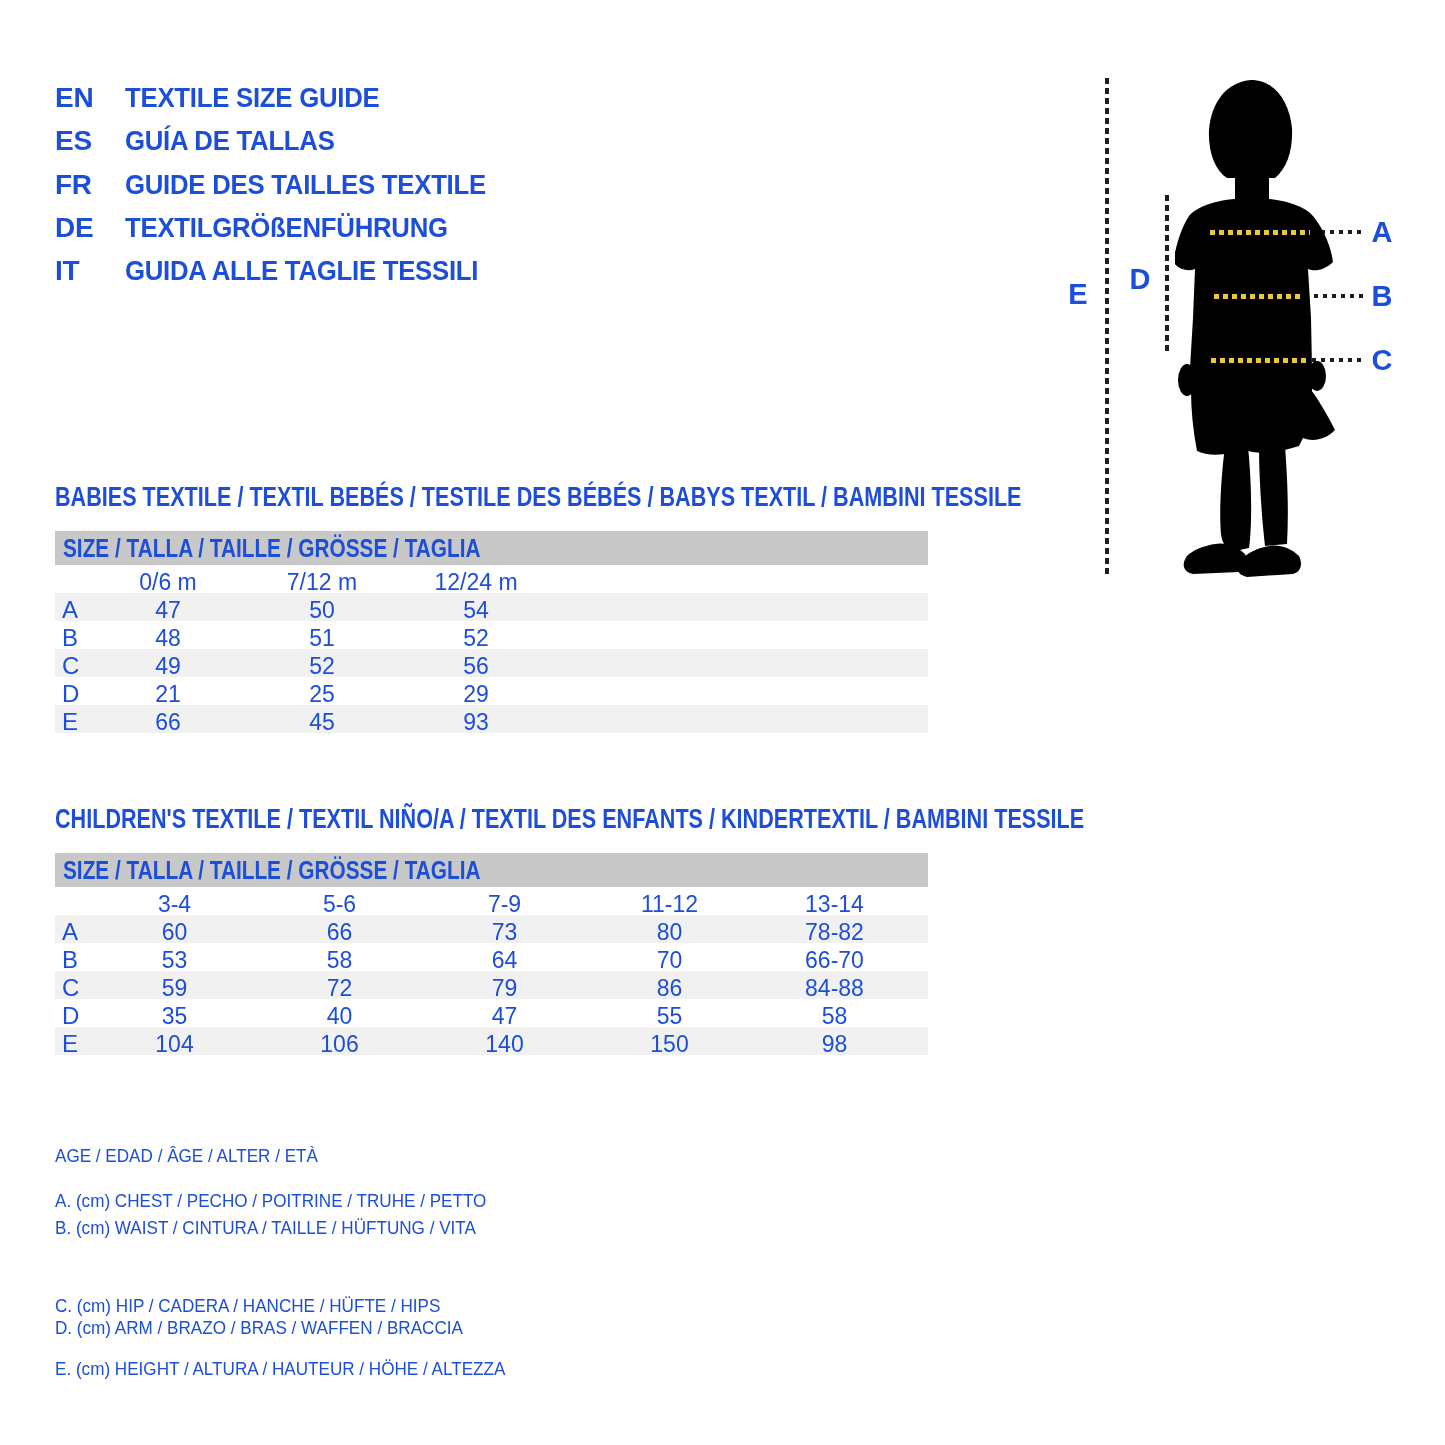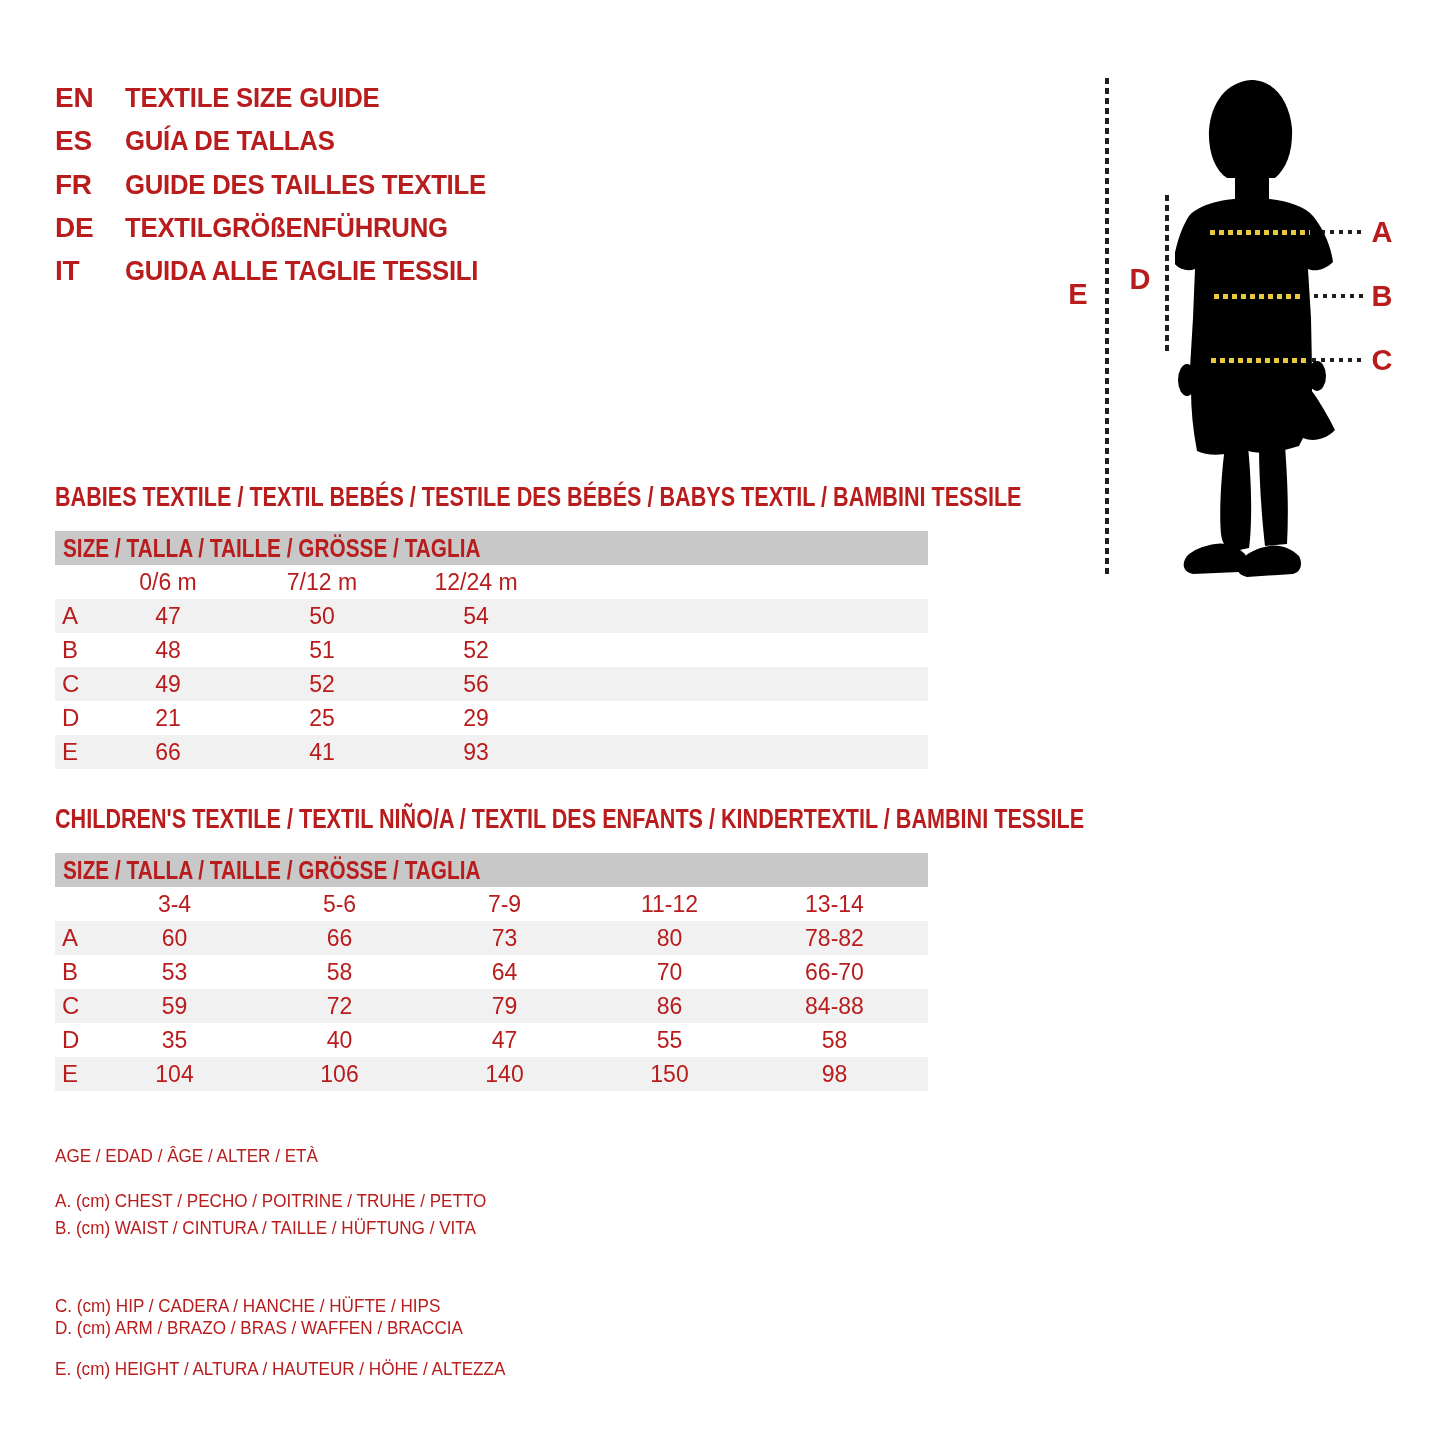--- a/index.html
+++ b/index.html
@@ -3,41 +3,41 @@
 <meta charset="utf-8">
 <style>
   html, body { margin: 0; padding: 0; background: #ffffff; }
   * { box-sizing: border-box; }
   #page {
     position: relative;
     width: 1445px;
     height: 1445px;
     background: #ffffff;
     font-family: "Liberation Sans", sans-serif;
-    color: #b91c1c;
+    color: #1d4ed8;
     overflow: hidden;
   }
 
   
   .cond80 { display: inline-block; transform: scaleX(0.80); transform-origin: 0 50%; white-space: nowrap; }
   .cond92 { display: inline-block; transform: scaleX(0.92); transform-origin: 0 50%; white-space: nowrap; }
   .cond95 { display: inline-block; transform: scaleX(0.95); transform-origin: 0 50%; white-space: nowrap; }
 
   
   .lang-line { position: absolute; left: 55px; height: 30px; line-height: 30px; font-size: 28px; font-weight: 700; letter-spacing: -0.01em; }
   .lang-code { position: absolute; left: 0; top: 0; width: 64px; }
   .lang-title { position: absolute; left: 70px; top: 0; }
 
   
   .section-title { position: absolute; left: 55px; height: 30px; line-height: 30px; font-size: 27px; font-weight: 700; letter-spacing: 0; }
 
   
   .sg-table { position: absolute; left: 55px; width: 873px; }
   .sg-bar { height: 34px; line-height: 34px; background: #c8c8c8; padding-left: 8px; font-size: 26px; font-weight: 700; }
-  .sg-row { display: grid; height: 34px; line-height: 34px; font-size: 23px; }
+  .sg-row { display: grid; height: 28px; line-height: 34px; font-size: 23px; }
   .babies-grid { grid-template-columns: 36px 154px 154px 154px 1fr; }
   .children-grid { grid-template-columns: 37px 165px 165px 165px 165px 165px 1fr; }
   .sg-row .cell { text-align: center; }
   .sg-row .rowlabel { text-align: left; padding-left: 7px; font-size: 24px; }
   .sg-row.stripe { background: #f1f1f1; }
   .sg-row.colheads { background: #ffffff; }
 
   
   .legend-line { position: absolute; left: 55px; height: 30px; line-height: 30px; font-size: 18px; font-weight: 400; letter-spacing: 0; }
 
@@ -168,21 +168,21 @@
     <div class="sg-row babies-grid">
       <div class="rowlabel">D</div>
       <div class="cell">21</div>
       <div class="cell">25</div>
       <div class="cell">29</div>
       <div></div>
     </div>
     <div class="sg-row babies-grid stripe">
       <div class="rowlabel">E</div>
       <div class="cell">66</div>
-      <div class="cell">41</div>
+      <div class="cell">45</div>
       <div class="cell">93</div>
       <div></div>
     </div>
   </div>
 
   <div class="section-title" style="top:804px;">
     <span class="cond80">CHILDREN'S TEXTILE / TEXTIL NIÑO/A / TEXTIL DES ENFANTS / KINDERTEXTIL / BAMBINI TESSILE</span>
   </div>
 
   <div class="sg-table" style="top:853px;">

